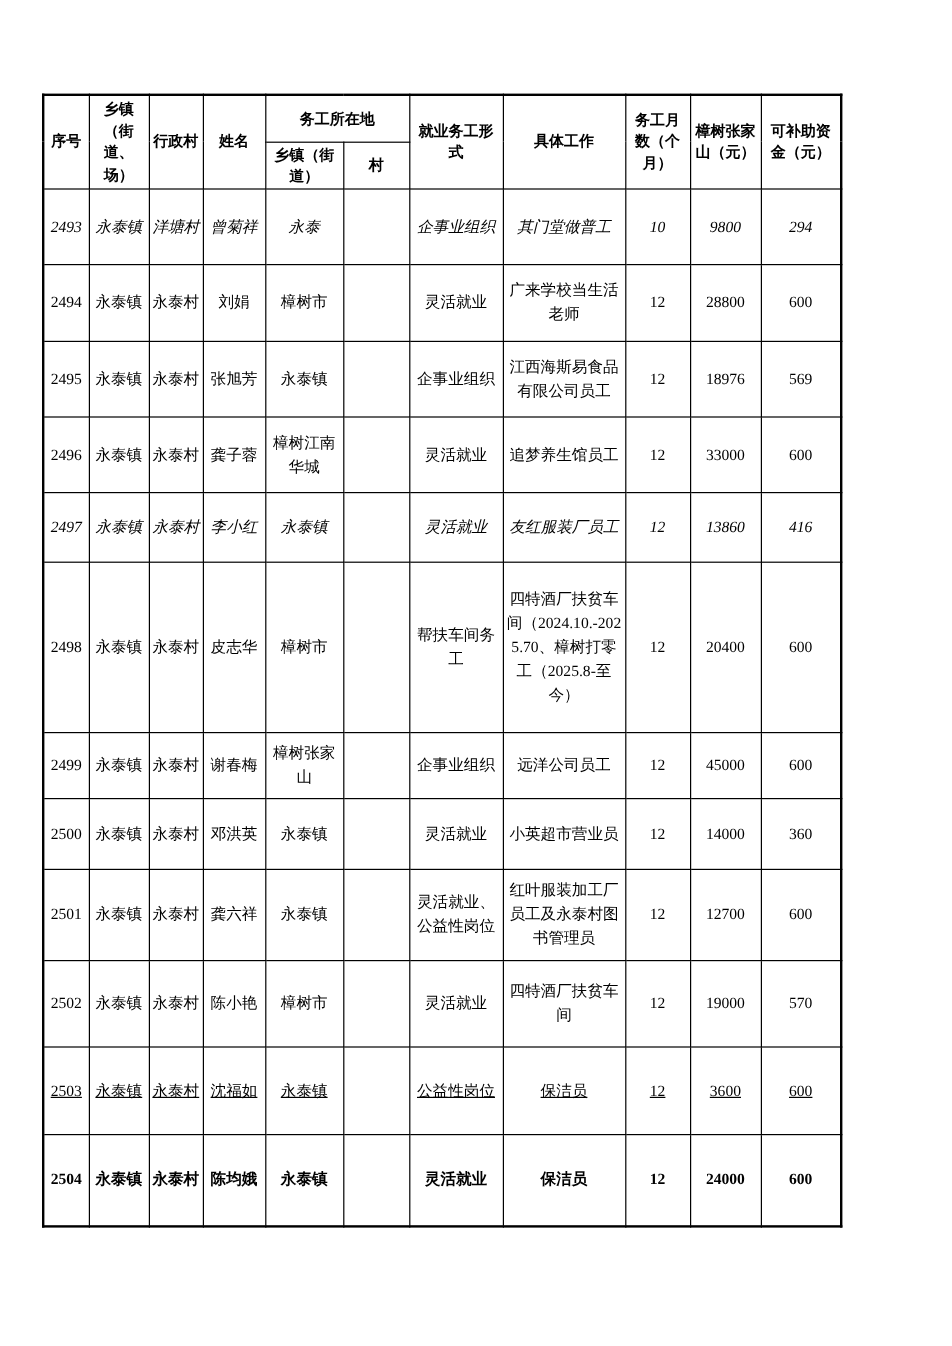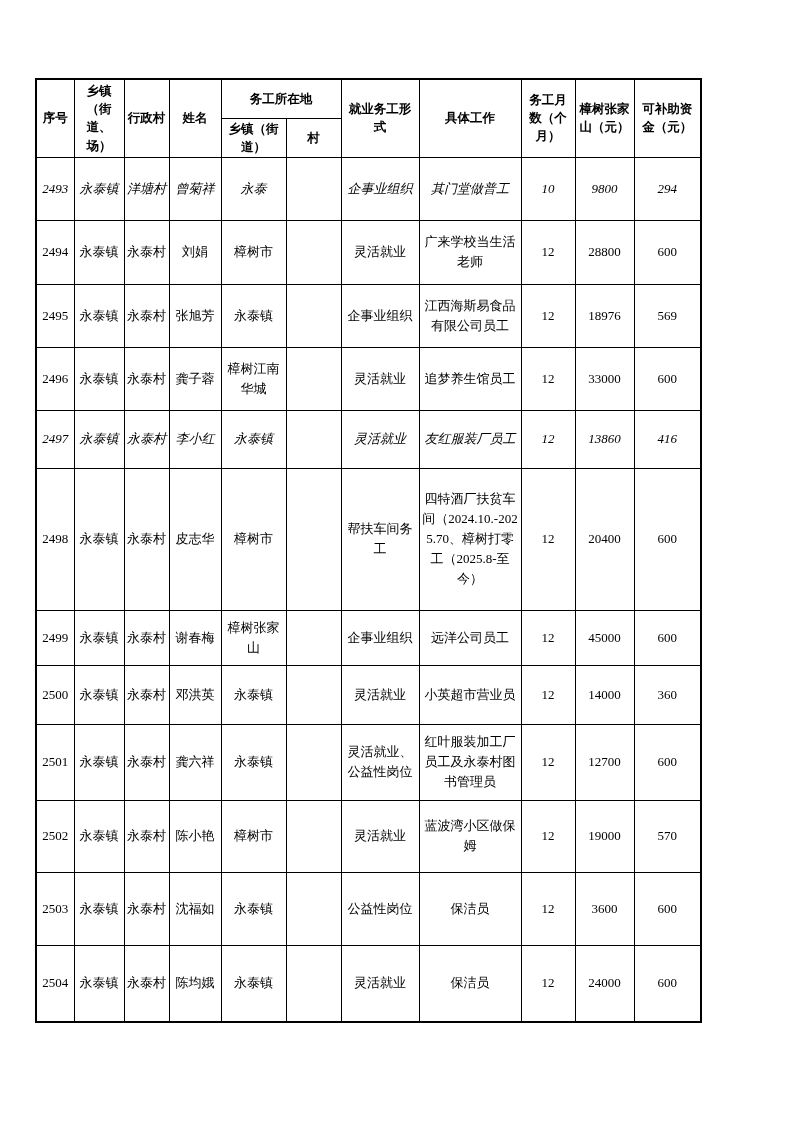--- a/index.html
+++ b/index.html
@@ -189,39 +189,39 @@
           <td>600</td>
         </tr>
         <tr style="height: 72px;">
           <td>2502</td>
           <td>永泰镇</td>
           <td>永泰村</td>
           <td>陈小艳</td>
           <td>樟树市</td>
           <td></td>
           <td>灵活就业</td>
-          <td>蓝波湾小区做保姆</td>
+          <td>四特酒厂扶贫车间</td>
           <td>12</td>
           <td>19000</td>
           <td>570</td>
         </tr>
-        <tr style="height: 73px;">
+        <tr style="height: 73px; text-decoration: underline;">
           <td>2503</td>
           <td>永泰镇</td>
           <td>永泰村</td>
           <td>沈福如</td>
           <td>永泰镇</td>
           <td></td>
           <td>公益性岗位</td>
           <td>保洁员</td>
           <td>12</td>
           <td>3600</td>
           <td>600</td>
         </tr>
-        <tr style="height: 77px;">
+        <tr style="height: 77px; font-weight: bold;">
           <td>2504</td>
           <td>永泰镇</td>
           <td>永泰村</td>
           <td>陈均娥</td>
           <td>永泰镇</td>
           <td></td>
           <td>灵活就业</td>
           <td>保洁员</td>
           <td>12</td>
           <td>24000</td>

